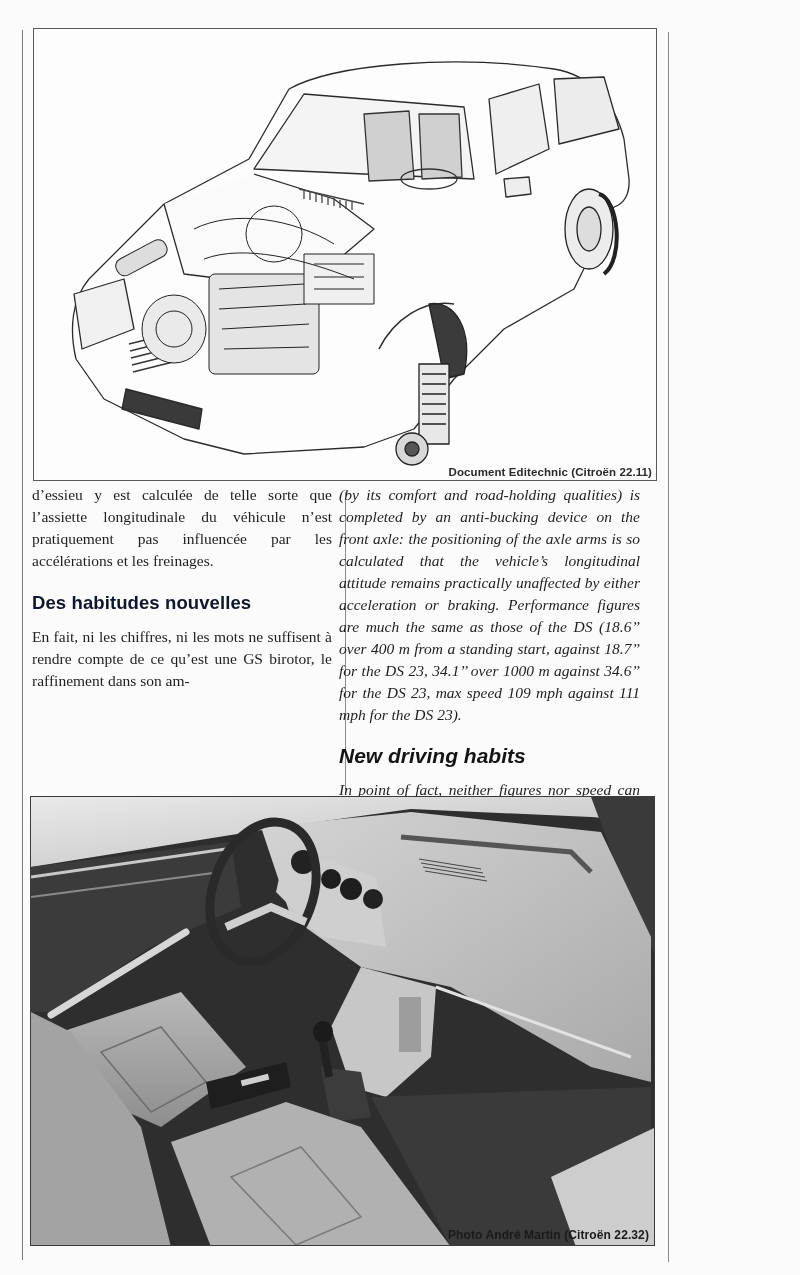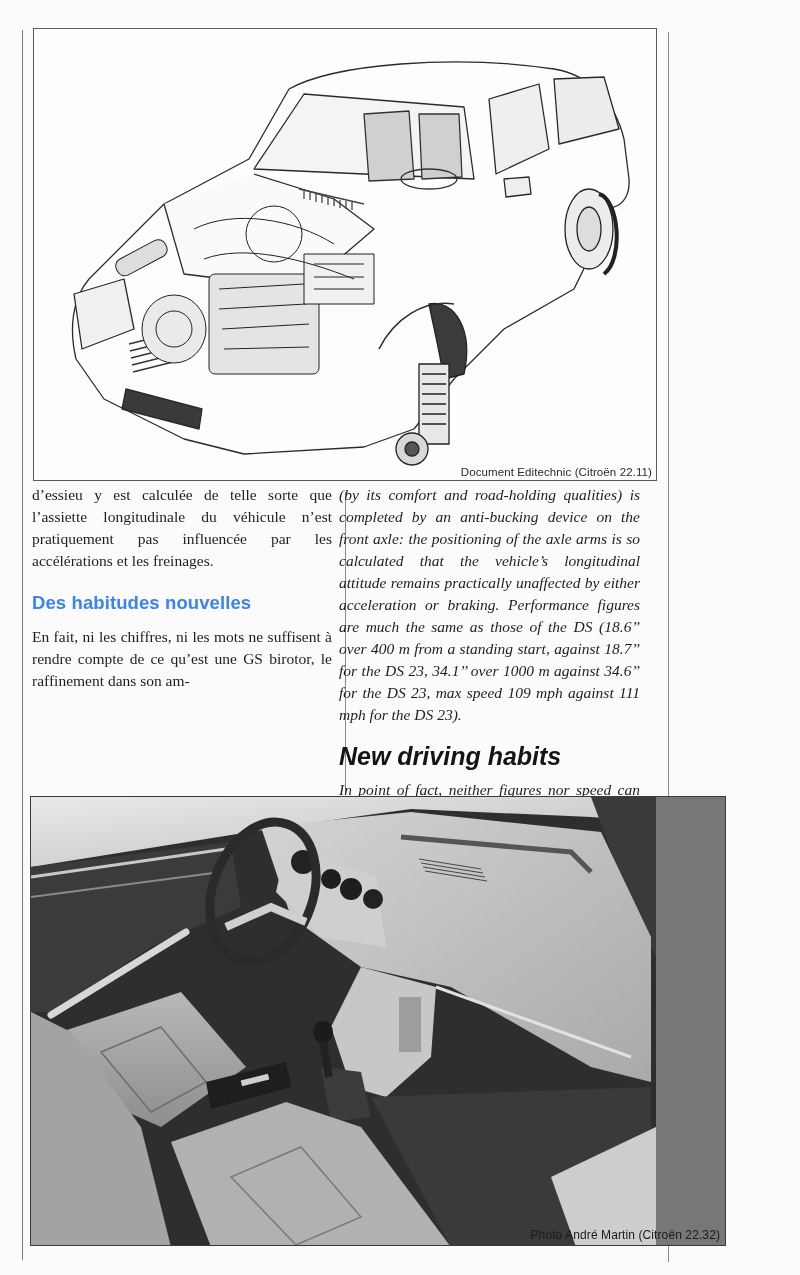--- a/index.html
+++ b/index.html
@@ -10,40 +10,40 @@
   .page-rule-right { position: absolute; left: 668px; top: 32px; width: 1px; height: 1230px; background: #888; }
 
   .figure-top {
     position: absolute; left: 33px; top: 28px; width: 624px; height: 453px;
     border: 1px solid #5a5a5a; background: #fdfdfd; overflow: hidden;
   }
   .figure-top svg { position: absolute; left: 0; top: 0; }
   .caption {
     position: absolute; right: 4px; bottom: 2px;
     font-family: "Liberation Sans", "DejaVu Sans", sans-serif; font-size: 11.5px; color: #2a2a2a;
-    letter-spacing: 0.1px; background: transparent;
+    letter-spacing: 0.1px; background: transparent; font-weight: bold;
   }
 
   .col { position: absolute; font-size: 15.5px; line-height: 22px; }
   .col-left { left: 32px; top: 484px; width: 300px; }
   .col-right { left: 339px; top: 484px; width: 301px; font-style: italic; }
   .col p { text-align: justify; text-align-last: left; }
   .col-rule { position: absolute; left: 345px; top: 492px; width: 1px; height: 302px; background: #8a8a8a; }
 
   .heading-fr {
     font-family: "Liberation Sans", "DejaVu Sans", sans-serif; font-weight: bold;
-    font-size: 18.5px; margin: 20px 0 12px 0; letter-spacing: 0.1px; color: #3b82f6;
+    font-size: 18.5px; margin: 20px 0 12px 0; letter-spacing: 0.1px; color: #0f172a;
   }
   .heading-en {
     font-family: "Liberation Sans", "DejaVu Sans", sans-serif; font-weight: bold; font-style: italic;
-    font-size: 25px; margin: 19px 0 12px 0; color: #141414;
+    font-size: 21px; margin: 19px 0 12px 0; color: #141414;
   }
 
   .figure-bottom {
-    position: absolute; left: 30px; top: 796px; width: 696px; height: 450px;
+    position: absolute; left: 30px; top: 796px; width: 625px; height: 450px;
     border: 1px solid #3a3a3a; overflow: hidden; background: #777;
   }
   .figure-bottom svg { position: absolute; left: 0; top: 0; }
   .figure-bottom .caption { color: #1a1a1a; bottom: 3px; right: 5px; font-size: 12px; }
 </style>
 </head>
 <body>
 
 <div class="page-rule-left"></div>
 <div class="page-rule-right"></div>

